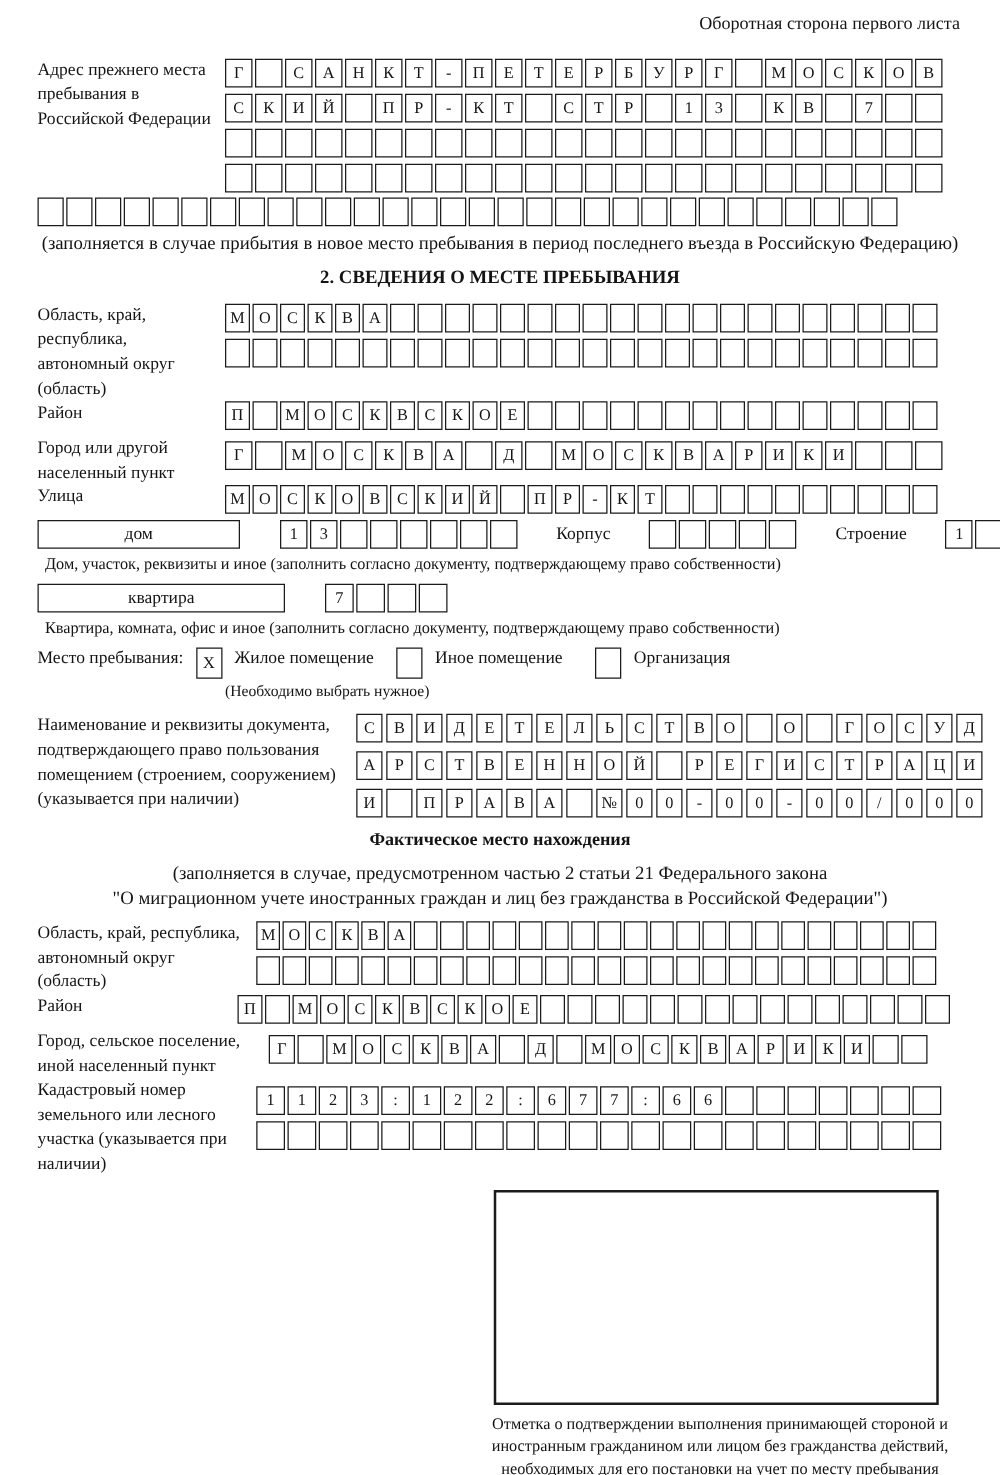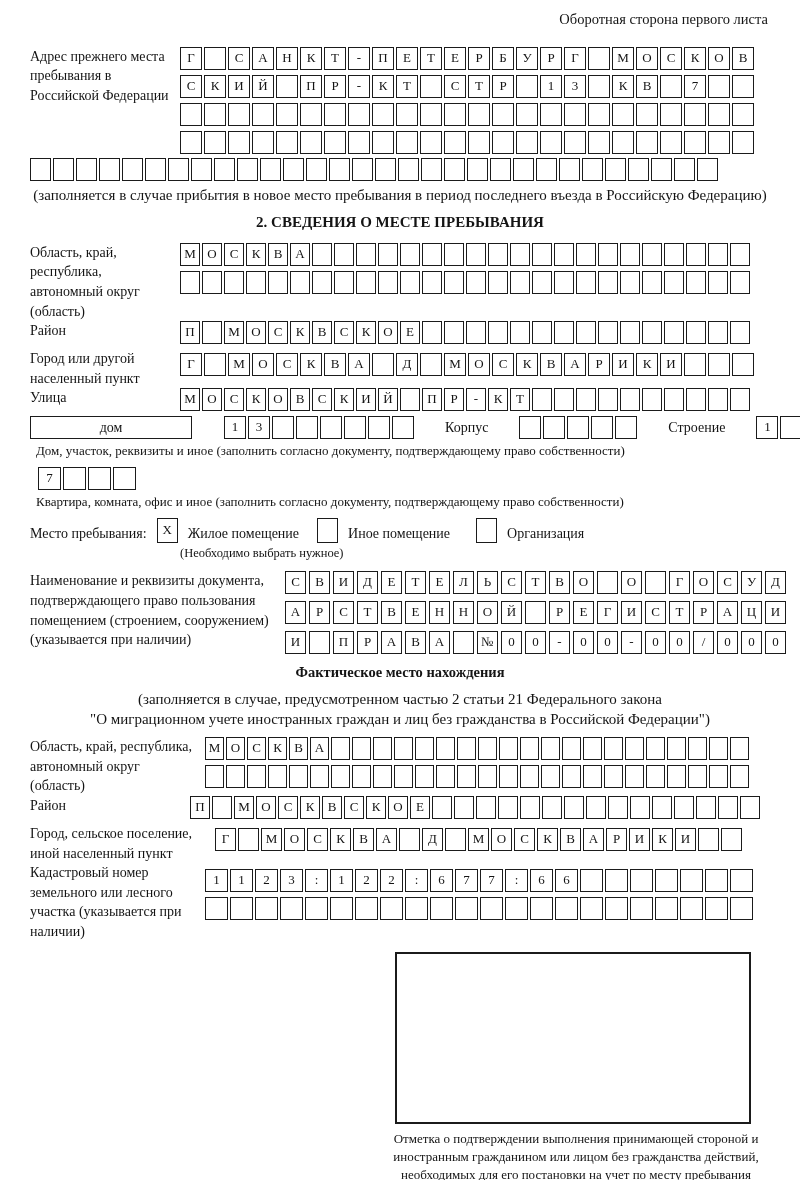--- a/index.html
+++ b/index.html
@@ -34,21 +34,21 @@
   .widebox{
     box-sizing:border-box;height:23px;border:1.5px solid #1b1b1b;
     display:flex;align-items:center;justify-content:center;font-size:14px;flex:0 0 auto;
   }
   .inline-label{font-size:14px;margin:0 7px;white-space:nowrap;}
   .checkbox{
     box-sizing:border-box;width:21px;height:25px;border:1.5px solid #1b1b1b;
     display:inline-flex;align-items:center;justify-content:center;
     font-size:13px;margin:0 10px 0 10px;flex:0 0 auto;
   }
-  .stayrow{display:flex;align-items:flex-end;margin:6px 0 2px 0;font-size:14px;}
+  .stayrow{display:flex;align-items:flex-start;margin:6px 0 2px 0;font-size:14px;}
   .stay-note{font-size:12.5px;margin:0 0 10px 150px;}
   .stamp-box{
     box-sizing:border-box;width:356px;height:172px;border:2px solid #1b1b1b;
     margin:10px 0 6px 365px;background:#fff;
   }
   .stamp-caption{width:396px;margin-left:348px;text-align:center;font-size:13px;line-height:1.4;}
   .mb0{margin-bottom:0;}
   .mt4{margin-top:4px;}
   .spacer6{height:6px;}
 </style>
@@ -388,20 +388,21 @@
   <div class="cellrow mb0" style="--cw:22px">
       <span class="cell">1</span>
       <span class="cell"></span>
       <span class="cell"></span>
       <span class="cell"></span>
     </div>
 </div>
 <div class="caption-left">Дом, участок, реквизиты и иное (заполнить согласно документу, подтверждающему право собственности)</div>
 
 <div class="inline-row">
+  <div class="widebox" style="width:198px">квартира</div>
   <div class="cellrow mb0" style="--cw:23px;margin-left:8px">
       <span class="cell">7</span>
       <span class="cell"></span>
       <span class="cell"></span>
       <span class="cell"></span>
     </div>
 </div>
 <div class="caption-left">Квартира, комната, офис и иное (заполнить согласно документу, подтверждающему право собственности)</div>
 
 <div class="stayrow">

